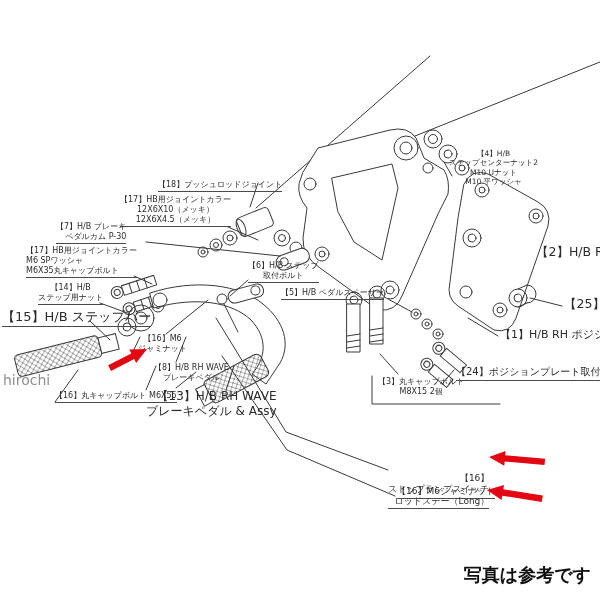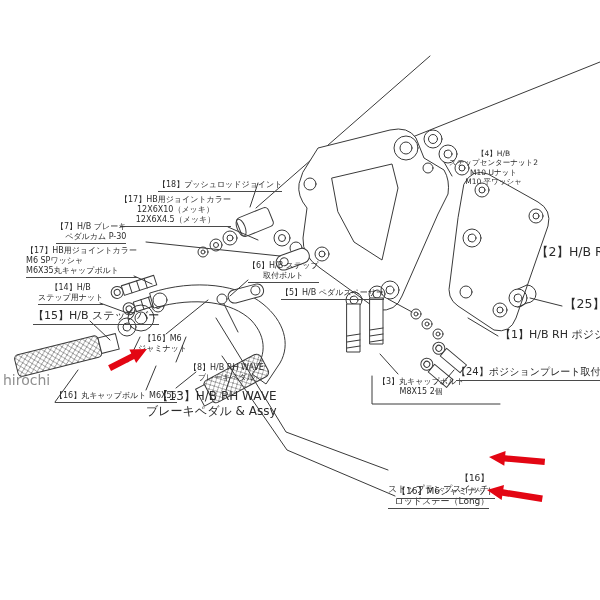--- a/index.html
+++ b/index.html
@@ -197,28 +197,28 @@
       </div>
       <div class="label u" style="left: 26px; top: 246px; font-size: 8px; text-align: left; color: rgb(43, 43, 43);">
         <div>【17】HB用ジョイントカラー</div>
         <div>M6 SPワッシャ</div>
         <div>M6X35丸キャップボルト</div>
       </div>
       <div class="label u" style="left: 38px; top: 283px; font-size: 8px; text-align: center; color: rgb(43, 43, 43);">
         <div>【14】H/B</div>
         <div>ステップ用ナット</div>
       </div>
-      <div class="label u" style="left: 2px; top: 309px; font-size: 11px; text-align: left; color: rgb(43, 43, 43); margin-left: 31px;">
+      <div class="label u" style="left: 2px; top: 309px; font-size: 13px; text-align: left; color: rgb(43, 43, 43);">
         <div>【15】H/B ステップバー</div>
       </div>
       <div class="label" style="left: 138px; top: 334px; font-size: 8px; text-align: center; color: rgb(43, 43, 43);">
         <div>【16】M6</div>
         <div>ジャミナット</div>
       </div>
-      <div class="label" style="left: 154px; top: 363px; font-size: 8px; text-align: center; color: rgb(43, 43, 43); padding-left: 35px;">
+      <div class="label" style="left: 154px; top: 363px; font-size: 8px; text-align: center; color: rgb(43, 43, 43);">
         <div>【8】H/B RH WAVE</div>
         <div>ブレーキペダル</div>
       </div>
       <div class="label u" style="left: 55px; top: 391px; font-size: 8px; text-align: left; color: rgb(43, 43, 43);">
         <div>【16】丸キャップボルト M6X55</div>
       </div>
       <div class="label" style="left: 146px; top: 389px; font-size: 12px; text-align: right; color: rgb(43, 43, 43);">
         <div>【13】H/B RH WAVE</div>
         <div>ブレーキペダル &amp; Assy</div>
       </div>
@@ -261,13 +261,14 @@
       </div>
     </div>
 
   <svg id="arrow-svg" width="600" height="600" viewBox="0 0 600 600">
       <polygon points="0,0 16,-7.5 16,-3.2 42,-3.2 42,3.2 16,3.2 16,7.5" fill="#e30613" transform="translate(147,349) rotate(153)"></polygon>
       <polygon points="0,0 16,-7.5 16,-3.2 56,-3.2 56,3.2 16,3.2 16,7.5" fill="#e30613" transform="translate(489,457) rotate(5)"></polygon>
       <polygon points="0,0 16,-7.5 16,-3.2 56,-3.2 56,3.2 16,3.2 16,7.5" fill="#e30613" transform="translate(487,490) rotate(9)"></polygon>
     </svg>
 
   <div id="watermark">hirochi</div>
+  <div id="note">写真は参考です</div>
 </div>
 
 </body></html>

